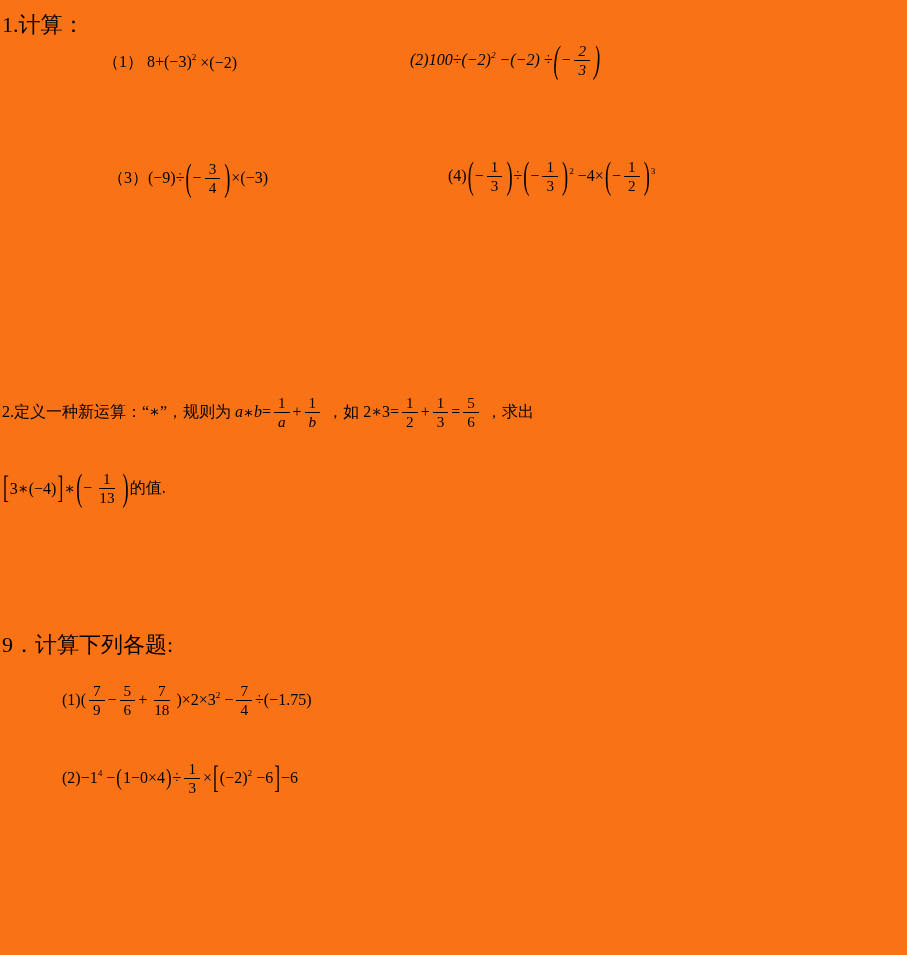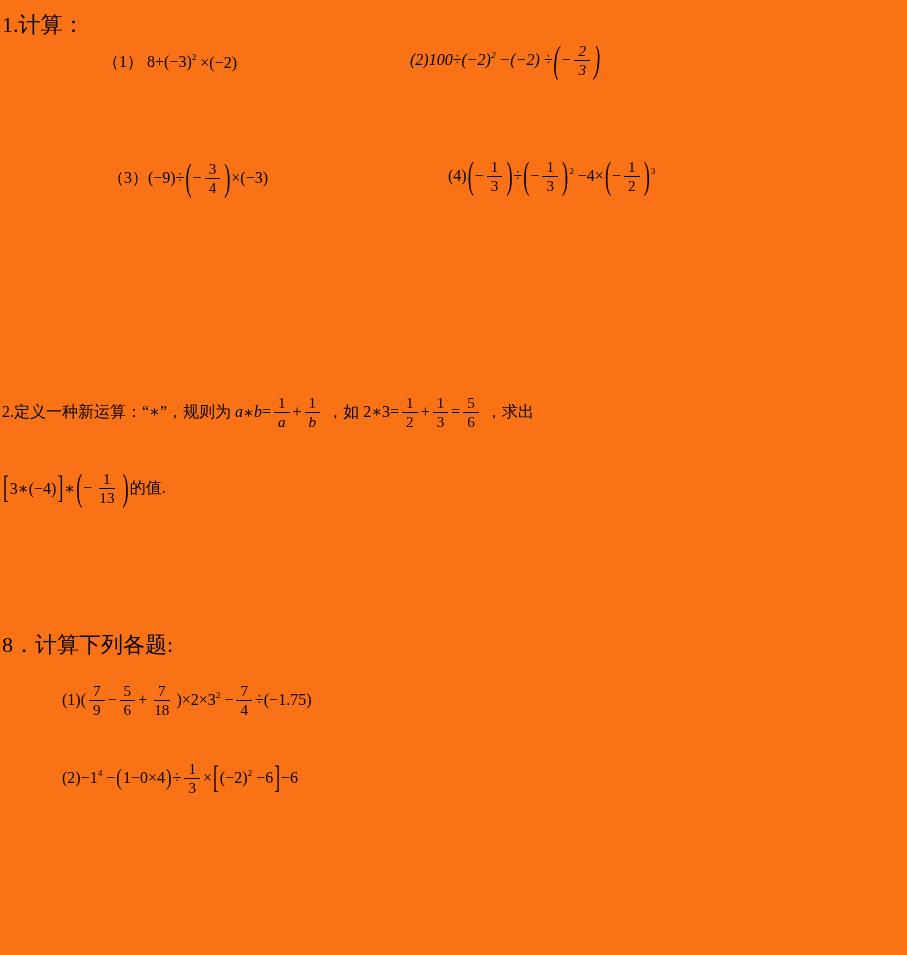--- a/index.html
+++ b/index.html
@@ -78,19 +78,19 @@
   <div class="expr" style="left:410px;top:42px;font-style:italic;"><span class="tx">(2)100÷(−2)</span><span class="sup">2</span><span class="tx"> −(−2) ÷</span><span class="bp">(</span><span class="tx">−</span><span class="frac"><span class="num">2</span><span class="den">3</span></span><span class="bp">)</span></div>
 
   <div class="expr" style="left:108px;top:160px;"><span class="tx">（3）(−9)÷</span><span class="bp">(</span><span class="tx">−</span><span class="frac"><span class="num">3</span><span class="den">4</span></span><span class="bp">)</span><span class="tx">×(−3)</span></div>
 
   <div class="expr" style="left:448px;top:158px;"><span class="tx">(4)</span><span class="bp">(</span><span class="tx">−</span><span class="frac"><span class="num">1</span><span class="den">3</span></span><span class="bp">)</span><span class="tx">÷</span><span class="bp">(</span><span class="tx">−</span><span class="frac"><span class="num">1</span><span class="den">3</span></span><span class="bp">)</span><span class="sup">2</span><span class="tx"> −4×</span><span class="bp">(</span><span class="tx">−</span><span class="frac"><span class="num">1</span><span class="den">2</span></span><span class="bp">)</span><span class="sup">3</span></div>
 
   <div class="expr" style="left:2px;top:394px;"><span class="tx">2.定义一种新运算：“∗”，规则为 </span><span class="tx it">a</span><span class="tx">∗</span><span class="tx it">b</span><span class="tx">=</span><span class="frac"><span class="num">1</span><span class="den it">a</span></span><span class="tx">+</span><span class="frac"><span class="num">1</span><span class="den it">b</span></span><span class="tx"> ，如 2∗3=</span><span class="frac"><span class="num">1</span><span class="den">2</span></span><span class="tx">+</span><span class="frac"><span class="num">1</span><span class="den">3</span></span><span class="tx">=</span><span class="frac"><span class="num">5</span><span class="den">6</span></span><span class="tx"> ，求出</span></div>
 
   <div class="expr" style="left:2px;top:470px;"><span class="mb">[</span><span class="tx">3∗(−4)</span><span class="mb">]</span><span class="tx">∗</span><span class="bp">(</span><span class="tx">−</span><span class="frac"><span class="num">1</span><span class="den">13</span></span><span class="bp">)</span><span class="tx">的值.</span></div>
 
-  <div class="line" style="left:2px;top:630px;">8．计算下列各题:</div>
+  <div class="line" style="left:2px;top:630px;">9．计算下列各题:</div>
 
   <div class="expr" style="left:62px;top:682px;"><span class="tx">(1)(</span><span class="frac"><span class="num">7</span><span class="den">9</span></span><span class="tx">−</span><span class="frac"><span class="num">5</span><span class="den">6</span></span><span class="tx">+</span><span class="frac"><span class="num">7</span><span class="den">18</span></span><span class="tx">)×2×3</span><span class="sup">2</span><span class="tx"> −</span><span class="frac"><span class="num">7</span><span class="den">4</span></span><span class="tx">÷(−1.75)</span></div>
 
   <div class="expr" style="left:62px;top:760px;"><span class="tx">(2)−1</span><span class="sup">4</span><span class="tx"> −</span><span class="mp">(</span><span class="tx">1−0×4</span><span class="mp">)</span><span class="tx">÷</span><span class="frac"><span class="num">1</span><span class="den">3</span></span><span class="tx">×</span><span class="mb">[</span><span class="tx">(−2)</span><span class="sup">2</span><span class="tx"> −6</span><span class="mb">]</span><span class="tx">−6</span></div>
 
 </div>
 
 </body></html>

